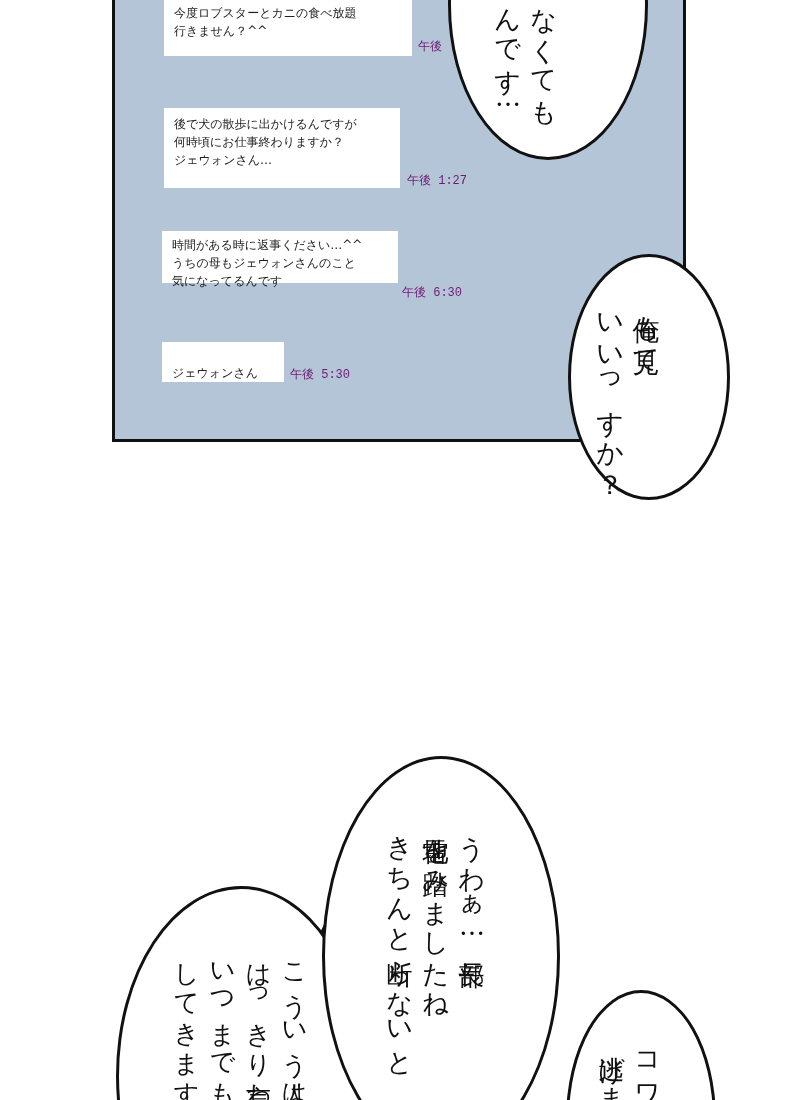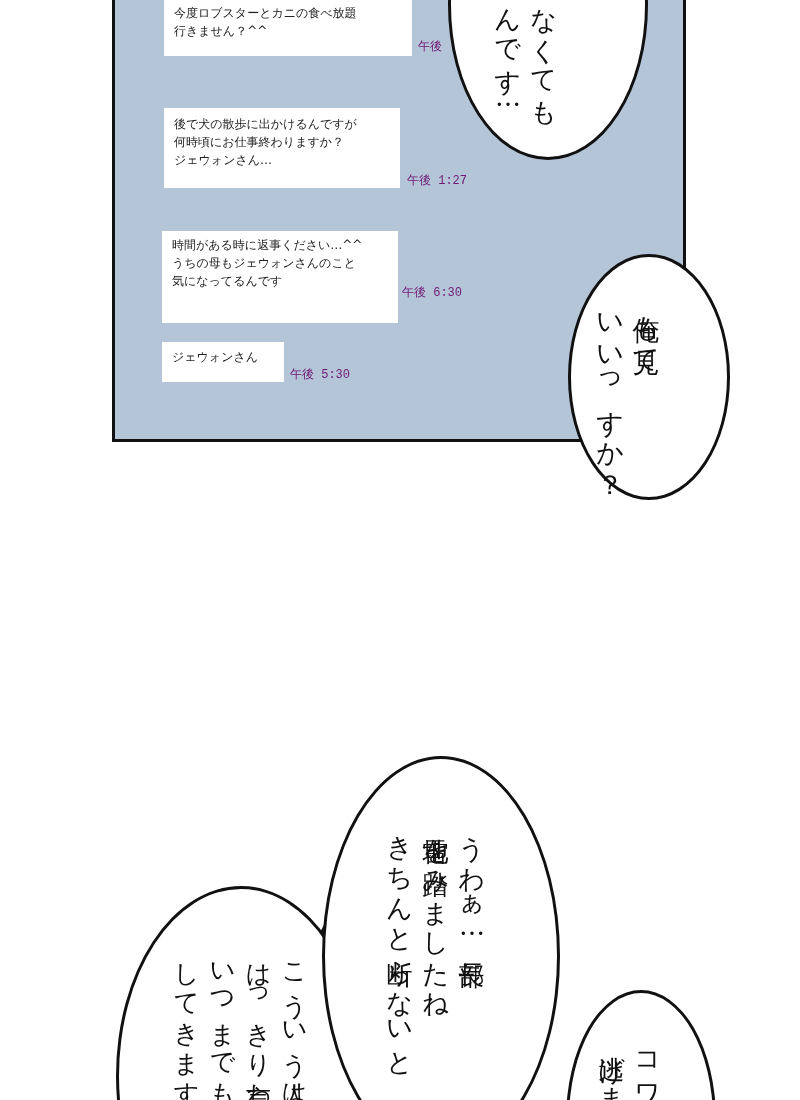--- a/index.html
+++ b/index.html
@@ -40,26 +40,26 @@
 
 <div class="msg" style="left:164px; top:-2px; width:248px; height:58px; padding-top:6px;">今度ロブスターとカニの食べ放題
 行きません？^^</div>
 <div class="ts" style="left:418px; top:38px;">午後</div>
 
 <div class="msg" style="left:164px; top:108px; width:236px; height:80px;">後で犬の散歩に出かけるんですが
 何時頃にお仕事終わりますか？
 ジェウォンさん…</div>
 <div class="ts" style="left:407px; top:172px;">午後 1:27</div>
 
-<div class="msg" style="left:162px; top:231px; width:236px; height:92px; padding-top:5px;">時間がある時に返事ください…^^
+<div class="msg" style="left:162px; top:231px; width:236px; height:52px; padding-top:5px;">時間がある時に返事ください…^^
 うちの母もジェウォンさんのこと
 気になってるんです</div>
 <div class="ts" style="left:402px; top:284px;text-align:right;">午後 6:30</div>
 
-<div class="msg" style="left:162px; top:342px; width:122px; height:40px; padding-top:6px;">ジェウォンさん</div>
+<div class="msg" style="left:162px; top:342px; width:122px; height:40px; padding-top:22px;">ジェウォンさん</div>
 <div class="ts" style="left:290px; top:366px;">午後 5:30</div>
 
 <svg class="tails" width="800" height="1100">
 
   <path d="M 338 900 L 318 940 L 348 930" fill="#fff" stroke="#111" stroke-width="3" stroke-linejoin="miter"></path>
 
   <path d="M 372 1060 L 355 1090 L 395 1080" fill="#fff" stroke="#111" stroke-width="3"></path>
 </svg>
 
 <div class="bubble" style="left:448px; top:-150px; width:200px; height:310px;"></div>

